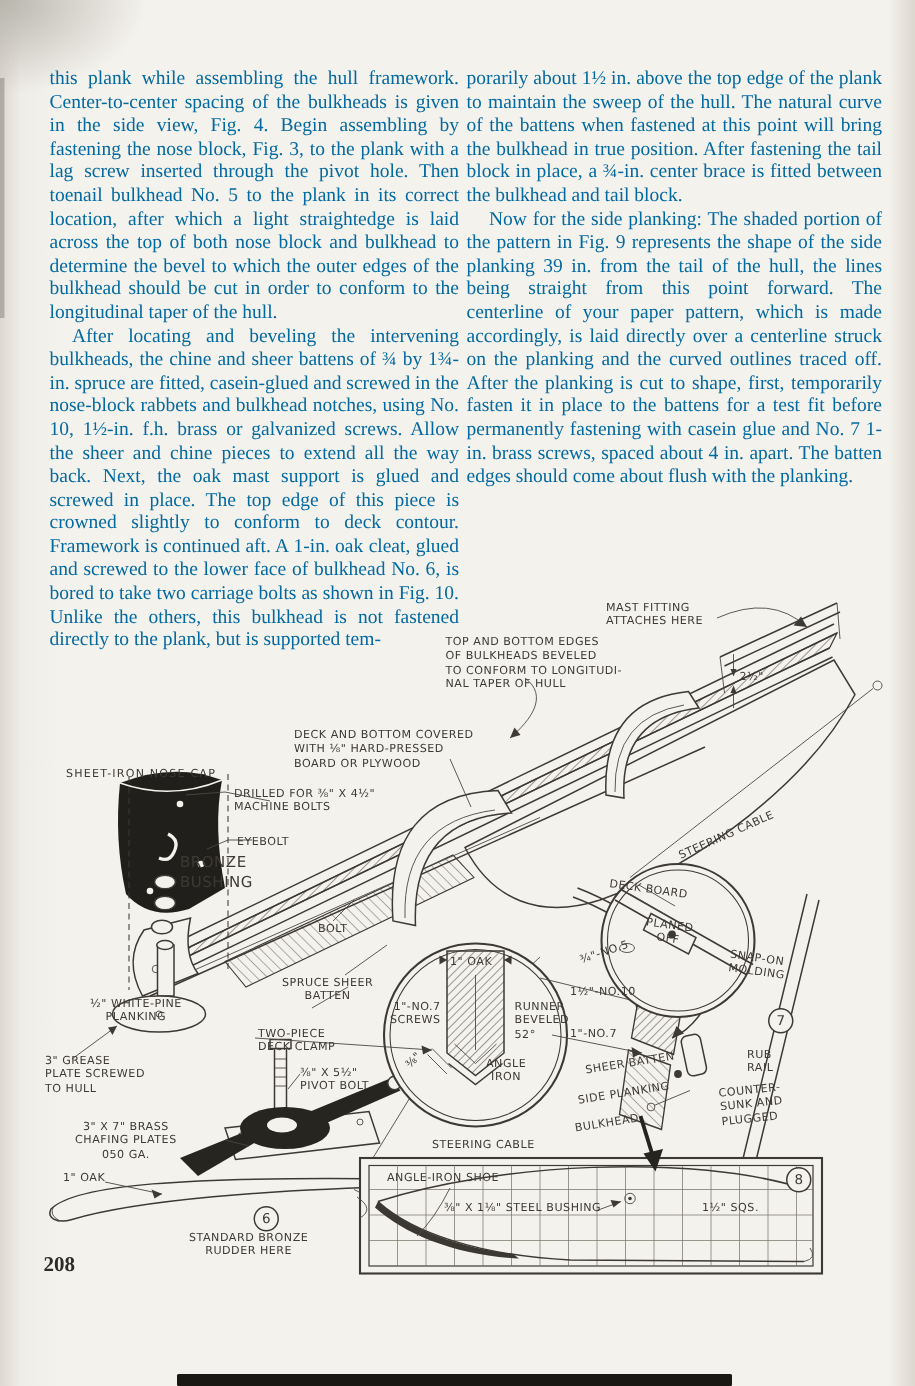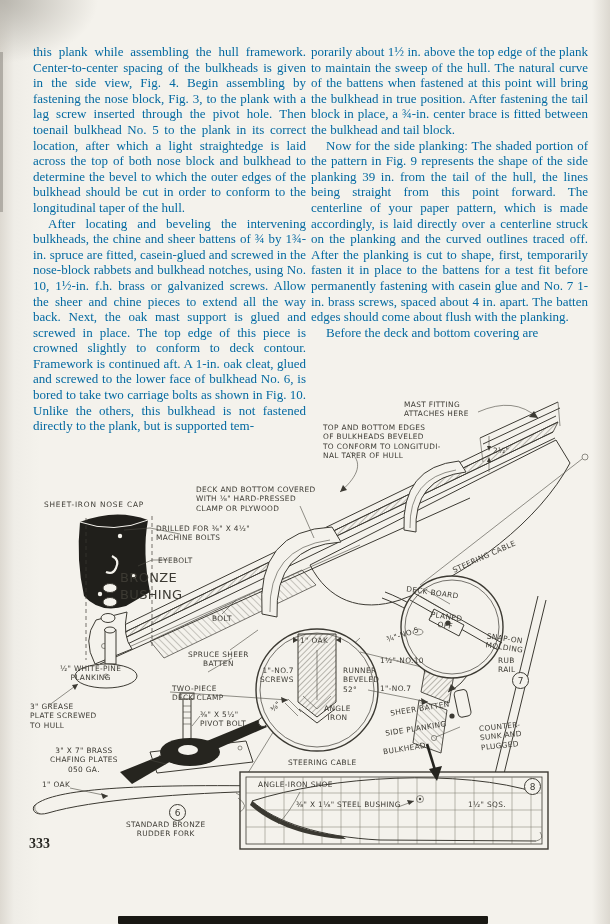--- a/index.html
+++ b/index.html
@@ -39,21 +39,20 @@
 <div class="edge-mark"></div>
 <div class="edge-right"></div>
 
 <div class="col" id="col1">
   <p>this plank while assembling the hull framework. Center-to-center spacing of the bulkheads is given in the side view, Fig. 4. Begin assembling by fastening the nose block, Fig. 3, to the plank with a lag screw inserted through the pivot hole. Then toenail bulkhead No. 5 to the plank in its correct location, after which a light straightedge is laid across the top of both nose block and bulkhead to determine the bevel to which the outer edges of the bulkhead should be cut in order to conform to the longitudinal taper of the hull.</p>
   <p class="indent">After locating and beveling the intervening bulkheads, the chine and sheer battens of ¾ by 1¾-in. spruce are fitted, casein-glued and screwed in the nose-block rabbets and bulkhead notches, using No. 10, 1½-in. f.h. brass or galvanized screws. Allow the sheer and chine pieces to extend all the way back. Next, the oak mast support is glued and screwed in place. The top edge of this piece is crowned slightly to conform to deck contour. Framework is continued aft. A 1-in. oak cleat, glued and screwed to the lower face of bulkhead No. 6, is bored to take two carriage bolts as shown in Fig. 10. Unlike the others, this bulkhead is not fastened directly to the plank, but is supported tem-</p>
 </div>
 <div class="col" id="col2">
   <p>porarily about 1½ in. above the top edge of the plank to maintain the sweep of the hull. The natural curve of the battens when fastened at this point will bring the bulkhead in true position. After fastening the tail block in place, a ¾-in. center brace is fitted between the bulkhead and tail block.</p>
   <p class="indent">Now for the side planking: The shaded portion of the pattern in Fig. 9 represents the shape of the side planking 39 in. from the tail of the hull, the lines being straight from this point forward. The centerline of your paper pattern, which is made accordingly, is laid directly over a centerline struck on the planking and the curved outlines traced off. After the planking is cut to shape, first, temporarily fasten it in place to the battens for a test fit before permanently fastening with casein glue and No. 7 1-in. brass screws, spaced about 4 in. apart. The batten edges should come about flush with the planking.</p>
-  <p class="indent">Before the deck and bottom covering are</p>
 </div>
 
 <svg width="610" height="924" viewBox="0 0 610 924">
   <defs>
     <pattern id="hatch" width="4" height="4" patternUnits="userSpaceOnUse" patternTransform="rotate(45)">
       <line x1="0" y1="0" x2="0" y2="4" stroke="#5a574e" stroke-width="0.8"></line>
     </pattern>
     <pattern id="hatch2" width="5" height="5" patternUnits="userSpaceOnUse" patternTransform="rotate(-45)">
       <line x1="0" y1="0" x2="0" y2="5" stroke="#6a675d" stroke-width="0.7"></line>
     </pattern>
@@ -209,81 +208,81 @@
     <path class="artthin" d="M222,614 L236,600 M230,650 L258,630 M208,672 L232,658"></path>
     <path class="artthin" d="M170,692 L288,700"></path>
     <polygon points="288,700 281,697 282,703" fill="#3c3a33"></polygon>
     <path class="artthin" d="M200,716 L192,726"></path>
     <path class="artthin" d="M238,798 Q250,806 240,812"></path>
   </g>
 </svg>
 
 <div class="lbl" style="left:404px;top:400px">MAST FITTING
 ATTACHES HERE</div>
-<div class="lbl" style="left:323px;top:423px">TOP AND BOTTOM EDGES
+<div class="lbl" style="left:297px;top:423px">TOP AND BOTTOM EDGES
 OF BULKHEADS BEVELED
 TO CONFORM TO LONGITUDI-
 NAL TAPER OF HULL</div>
 <div class="lbl" style="left:493px;top:446px">2½"</div>
-<div class="lbl" style="left:44px;top:500px;letter-spacing:.8px">SHEET-IRON NOSE CAP</div>
+<div class="lbl" style="left:44px;top:511px;letter-spacing:.8px">SHEET-IRON NOSE CAP</div>
 <div class="lbl" style="left:196px;top:485px">DECK AND BOTTOM COVERED
 WITH ⅛" HARD-PRESSED
-CLAMP OR PLYWOOD</div>
+BOARD OR PLYWOOD</div>
 <div class="lbl" style="left:156px;top:524px">DRILLED FOR ⅜" X 4½"
 MACHINE BOLTS</div>
 <div class="lbl" style="left:158px;top:556px">EYEBOLT</div>
-<div class="lbl" style="left:120px;top:570px;font-size:13px">BRONZE
+<div class="lbl" style="left:120px;top:570px;font-size:10px">BRONZE
 BUSHING</div>
 <div class="lbl" style="left:450px;top:552px;transform:rotate(-24deg)">STEERING CABLE</div>
 <div class="lbl" style="left:212px;top:614px">BOLT</div>
 <div class="lbl c" style="left:188px;top:650px">SPRUCE SHEER
 BATTEN</div>
 <div class="lbl c" style="left:60px;top:664px">½" WHITE-PINE
 PLANKING</div>
 <div class="lbl" style="left:172px;top:684px">TWO-PIECE
 DECK CLAMP</div>
 <div class="lbl" style="left:30px;top:702px">3" GREASE
 PLATE SCREWED
 TO HULL</div>
 <div class="lbl" style="left:200px;top:710px">⅜" X 5½"
 PIVOT BOLT</div>
 <div class="lbl c" style="left:50px;top:746px">3" X 7" BRASS
 CHAFING PLATES
 050 GA.</div>
 <div class="lbl" style="left:42px;top:780px">1" OAK</div>
 <div class="lbl" style="left:288px;top:758px">STEERING CABLE</div>
 <div class="lbl c" style="left:126px;top:820px">STANDARD BRONZE
-RUDDER FORK</div>
+RUDDER HERE</div>
 <div class="lbl" style="left:300px;top:636px">1" OAK</div>
 <div class="lbl r" style="left:260px;top:666px">1"-NO.7
 SCREWS</div>
 <div class="lbl" style="left:343px;top:666px">RUNNER
 BEVELED
 52°</div>
 <div class="lbl c" style="left:324px;top:704px">ANGLE
 IRON</div>
 <div class="lbl" style="left:270px;top:702px;transform:rotate(-45deg)">⅜"</div>
 <div class="lbl" style="left:406px;top:588px;transform:rotate(8deg)">DECK BOARD</div>
 <div class="lbl c" style="left:430px;top:612px;transform:rotate(8deg)">PLANED
 OFF</div>
 <div class="lbl" style="left:386px;top:630px;transform:rotate(-18deg)">¾"-NO.5</div>
 <div class="lbl" style="left:486px;top:634px;transform:rotate(8deg)">SNAP-ON
 MOLDING</div>
 <div class="lbl" style="left:380px;top:656px">1½"-NO.10</div>
 <div class="lbl" style="left:380px;top:684px">1"-NO.7</div>
-<div class="lbl" style="left:498px;top:656px">RUB
+<div class="lbl" style="left:498px;top:698px">RUB
 RAIL</div>
 <div class="lbl" style="left:390px;top:704px;transform:rotate(-9deg)">SHEER BATTEN</div>
 <div class="lbl" style="left:385px;top:724px;transform:rotate(-9deg)">SIDE PLANKING</div>
 <div class="lbl" style="left:383px;top:744px;transform:rotate(-9deg)">BULKHEAD</div>
 <div class="lbl" style="left:480px;top:722px;transform:rotate(-6deg)">COUNTER-
 SUNK AND
 PLUGGED</div>
 <div class="lbl" style="left:258px;top:780px">ANGLE-IRON SHOE</div>
 <div class="lbl" style="left:296px;top:800px">⅜" X 1⅛" STEEL BUSHING</div>
 <div class="lbl" style="left:468px;top:800px">1½" SQS.</div>
 
 <div class="circnum" style="left:169px;top:804px">6</div>
 <div class="circnum" style="left:512px;top:672px">7</div>
 <div class="circnum" style="left:524px;top:778px">8</div>
 
-<div class="pagenum">333</div>
+<div class="pagenum">208</div>
 <div class="botbar"></div>
 
 </body></html>

